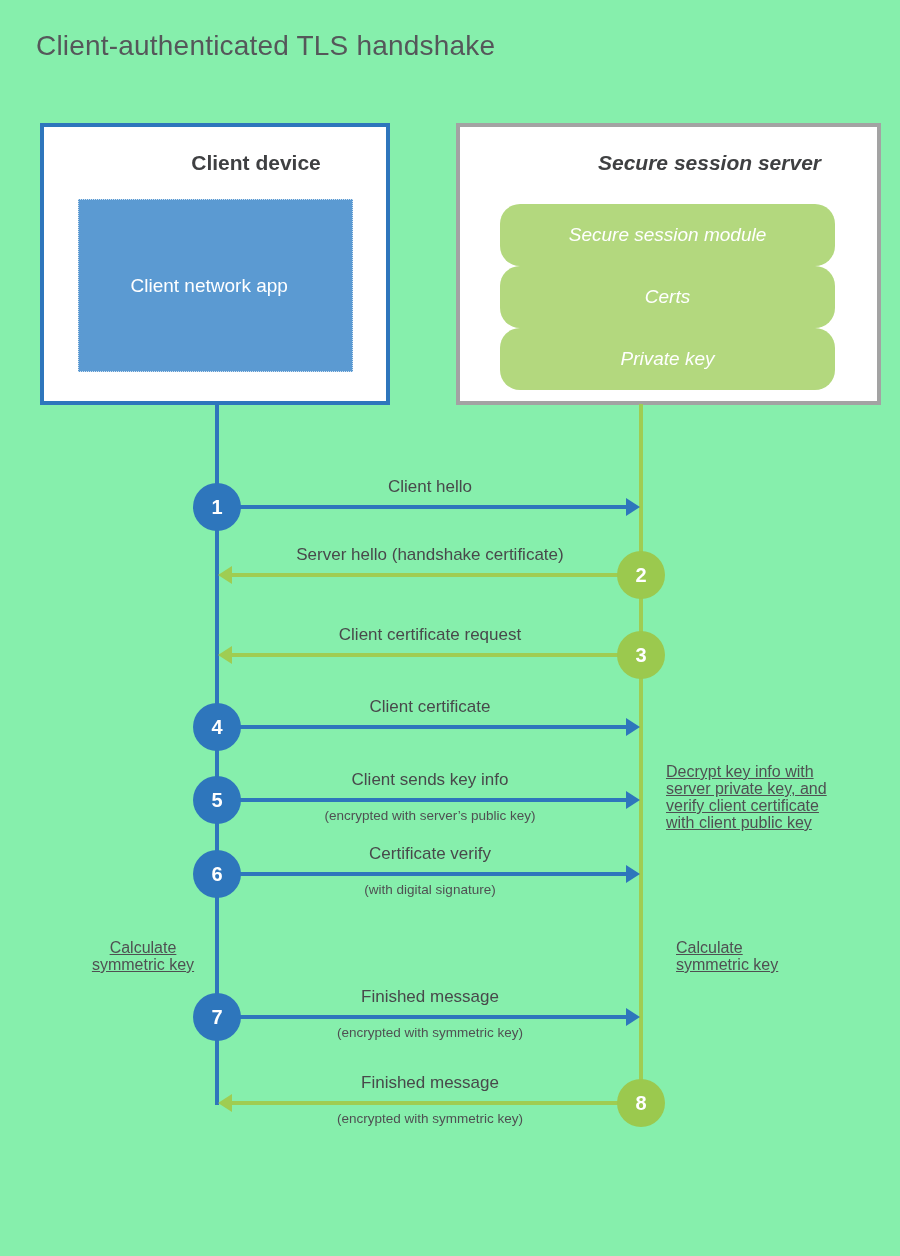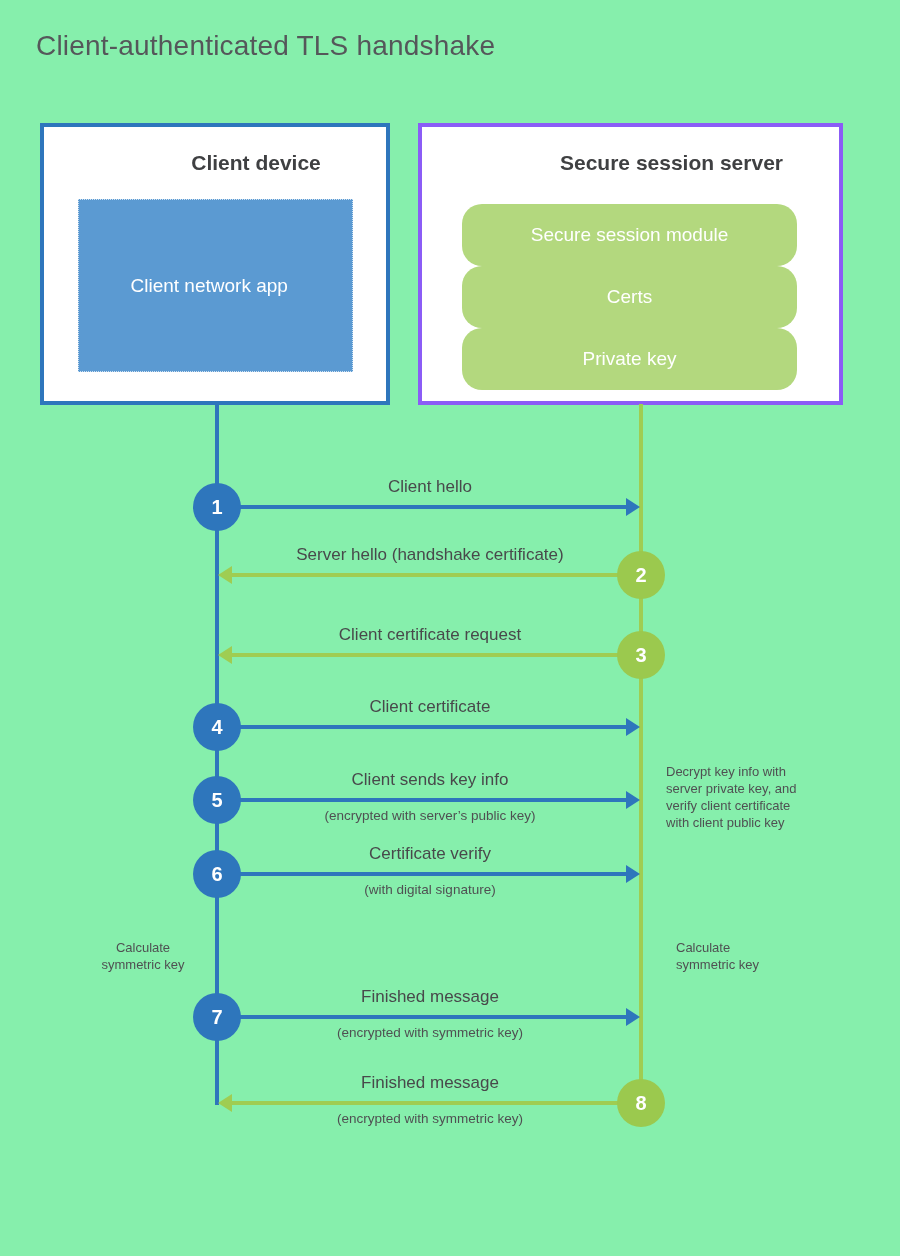--- a/index.html
+++ b/index.html
@@ -7,21 +7,21 @@
     position:relative;width:900px;height:1256px;background:#86efac;overflow:hidden;
     font-family:"Liberation Sans","DejaVu Sans",sans-serif;
   }
   .title{
     position:absolute;left:36px;top:30px;font-size:28px;font-weight:300;
     color:#55575a;letter-spacing:0.2px;
   }
   
   .actor{position:absolute;top:123px;height:282px;background:#fff;box-sizing:border-box;}
   .actor.client{left:40px;width:350px;border:4px solid #2e76bc;}
-  .actor.server{left:418px;width:425px;border:4px solid #8b5cf6;}
+  .actor.server{left:456px;width:425px;border:4px solid #a3a3a3;font-style:italic;}
   .actor-title{
     position:absolute;left:0;top:24px;width:100%;text-align:center;
     font-size:21px;font-weight:bold;color:#3f4042;margin-left:41px;
   }
   .app-box{
     position:absolute;left:34px;top:72px;width:275px;height:173px;
     background:#5b9ad2;border:1px dotted #cfe2f3;box-sizing:border-box;
     display:flex;align-items:center;justify-content:center;
   }
   .app-box span{
@@ -52,21 +52,21 @@
   .circle.blue-c{background:#2e76bc;}
   .circle.green-c{background:#9bc94e;}
   .msg{
     position:absolute;left:220px;width:420px;text-align:center;
     font-size:17px;color:#48494b;
   }
   .submsg{
     position:absolute;left:220px;width:420px;text-align:center;
     font-size:13.5px;color:#4f5052;
   }
-  .note{position:absolute;font-size:13px;line-height:17px;color:#4f5052;}
+  .note{position:absolute;font-size:16px;line-height:17px;color:#4f5052;text-decoration:underline;}
   .note.centered{text-align:center;}
 </style>
 </head>
 <body>
 
 <div class="page">
 
   <div class="title">Client-authenticated TLS handshake</div>
 
   <div class="actor client">

